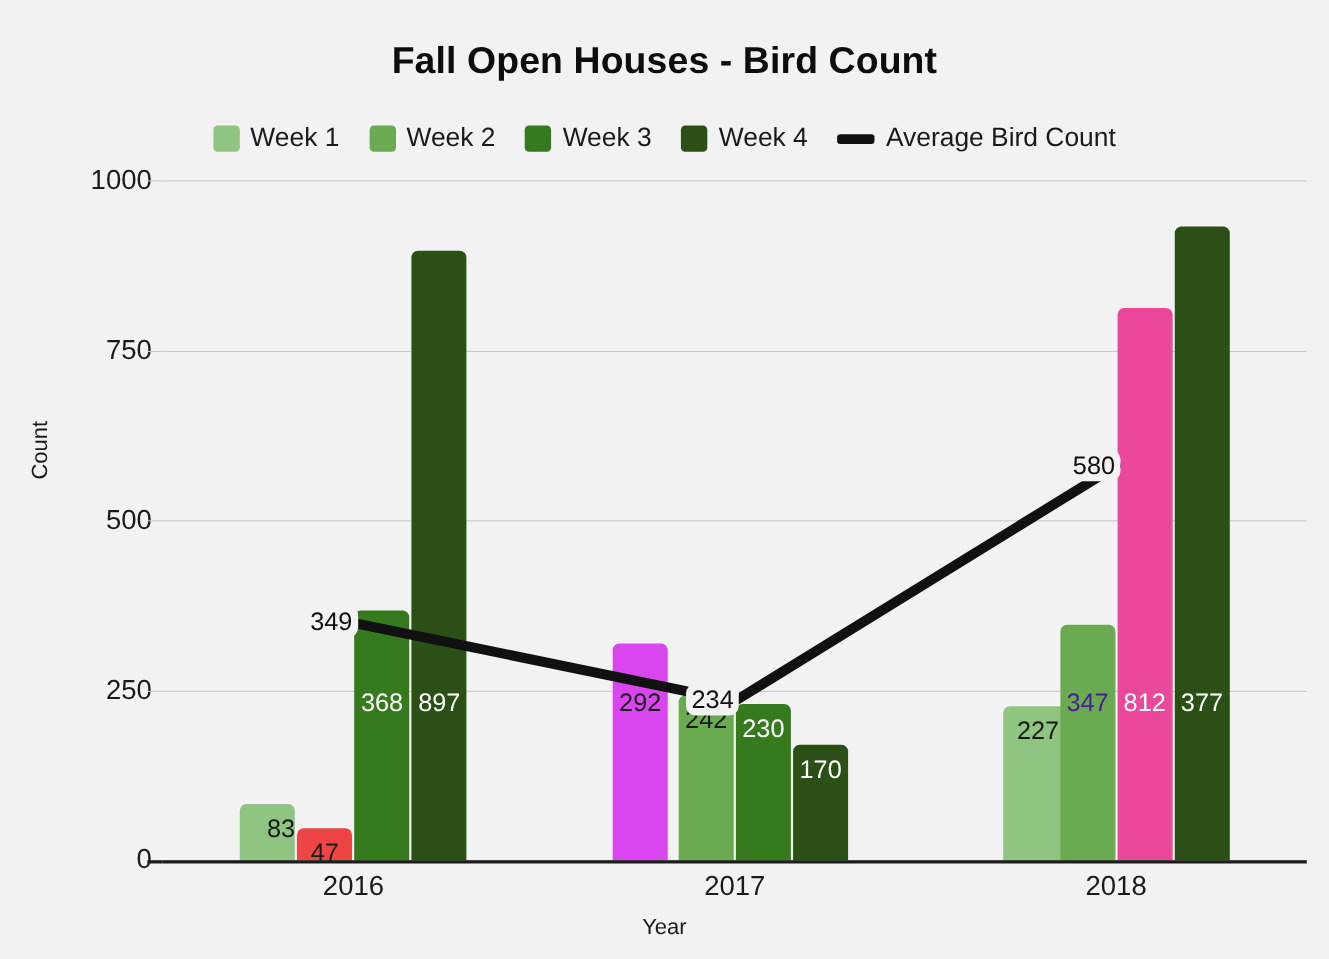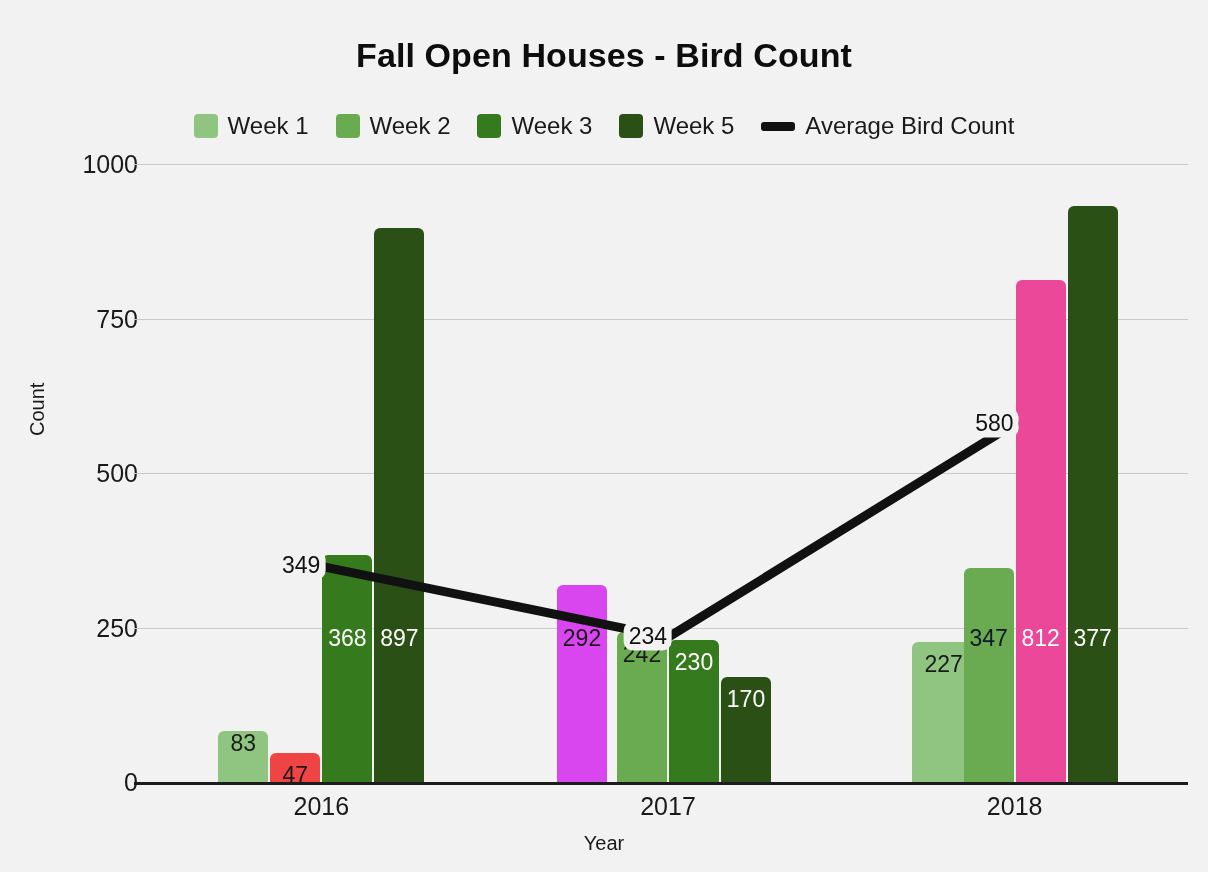--- a/index.html
+++ b/index.html
@@ -192,42 +192,42 @@
       <div class="legend-item">
         <span class="legend-swatch" style="background: rgb(106, 171, 82);"></span>
         <span class="legend-label">Week 2</span>
       </div>
       <div class="legend-item">
         <span class="legend-swatch" style="background: rgb(53, 122, 28);"></span>
         <span class="legend-label">Week 3</span>
       </div>
       <div class="legend-item">
         <span class="legend-swatch" style="background: rgb(42, 80, 22);"></span>
-        <span class="legend-label">Week 5</span>
+        <span class="legend-label">Week 4</span>
       </div>
       <div class="legend-item">
         <span class="legend-line" style="background: rgb(17, 17, 17);"></span>
         <span class="legend-label">Average Bird Count</span>
       </div>
     </div>
 
   <div id="ylabel">Count</div>
 
   <div id="xlabel">Year</div>
 
   <div id="plot">
     <div id="gridlines">
         <div class="gridline" style="top: 463.5px; background: rgb(201, 201, 201);"></div>
         <div class="gridline" style="top: 309px; background: rgb(201, 201, 201);"></div>
         <div class="gridline" style="top: 154.5px; background: rgb(201, 201, 201);"></div>
         <div class="gridline" style="top: 0px; background: rgb(201, 201, 201);"></div>
       </div>
     <div id="bars">
         <div class="bar" style="left: 70.3333px; width: 50px; height: 51.294px; background: rgb(143, 197, 129);">
-          <div class="bar-label" style="color: rgb(26, 26, 26); bottom: 27px;">83</div>
+          <div class="bar-label" style="color: rgb(26, 26, 26); bottom: 17px; text-align: right;">83</div>
         </div>
         <div class="bar" style="left: 122.333px; width: 50px; height: 29.046px; background: #ef4444;">
           <div class="bar-label" style="color: rgb(26, 26, 26); bottom: -4.954px;">47</div>
         </div>
         <div class="bar" style="left: 174.333px; width: 50px; height: 227.424px; background: rgb(53, 122, 28);">
           <div class="bar-label" style="color: rgb(255, 255, 255); bottom: 132px;">368</div>
         </div>
         <div class="bar" style="left: 226.333px; width: 50px; height: 554.346px; background: rgb(42, 80, 22);">
           <div class="bar-label" style="color: rgb(255, 255, 255); bottom: 132px;">897</div>
         </div>
@@ -240,21 +240,21 @@
         <div class="bar" style="left: 521px; width: 50px; height: 142.14px; background: rgb(53, 122, 28);">
           <div class="bar-label" style="color: rgb(255, 255, 255); bottom: 108.14px;">230</div>
         </div>
         <div class="bar" style="left: 573px; width: 50px; height: 105.06px; background: rgb(42, 80, 22);">
           <div class="bar-label" style="color: rgb(255, 255, 255); bottom: 71.06px;">170</div>
         </div>
         <div class="bar" style="left: 763.667px; width: 64px; height: 140.286px; background: rgb(143, 197, 129);">
           <div class="bar-label" style="color: rgb(26, 26, 26); bottom: 106.286px;">227</div>
         </div>
         <div class="bar" style="left: 815.667px; width: 50px; height: 214.446px; background: rgb(106, 171, 82);">
-          <div class="bar-label" style="color: #0f172a; bottom: 132px;">347</div>
+          <div class="bar-label" style="color: #4c1d95; bottom: 132px;">347</div>
         </div>
         <div class="bar" style="left: 867.667px; width: 50px; height: 501.816px; background: #ec4899;">
           <div class="bar-label" style="color: rgb(255, 255, 255); bottom: 132px;">812</div>
         </div>
         <div class="bar" style="left: 919.667px; width: 50px; height: 575.976px; background: rgb(42, 80, 22);">
           <div class="bar-label" style="color: rgb(255, 255, 255); bottom: 132px;">377</div>
         </div>
       </div>
     <svg id="avg-line-svg" viewBox="0 0 1040 618" preserveAspectRatio="none">
       <polyline id="avg-polyline" fill="none" stroke="#111111" stroke-width="9" stroke-linejoin="round" stroke-linecap="round" points="173.33333333333334,402.318 520,473.38800000000003 866.6666666666667,259.56"></polyline>

